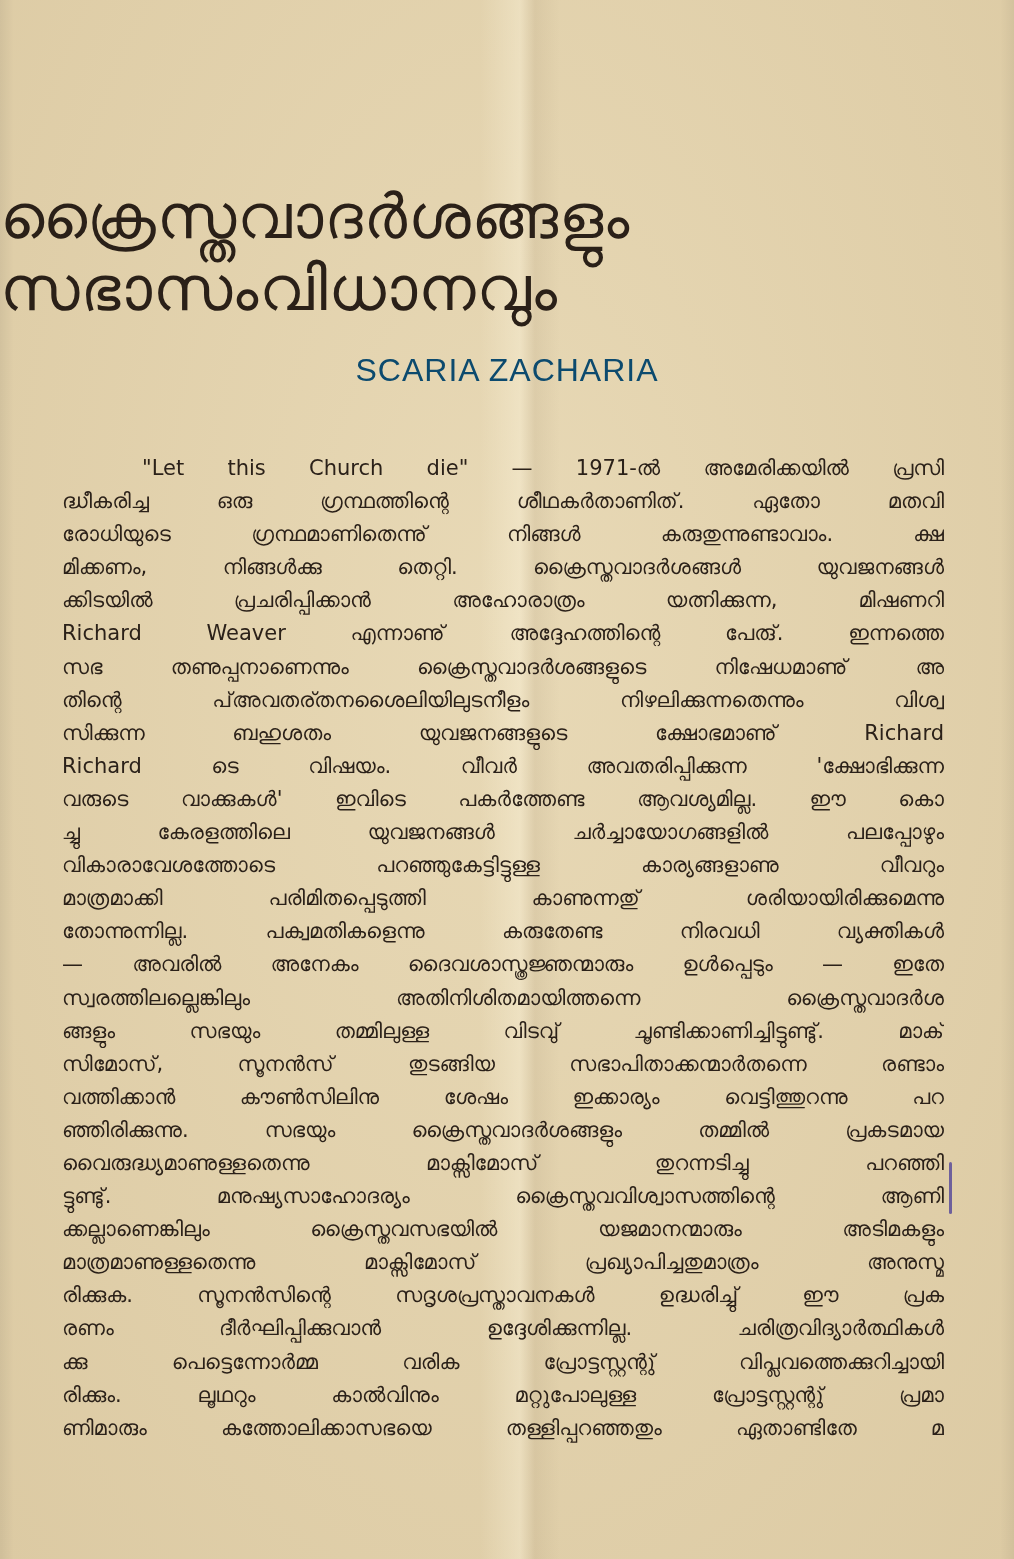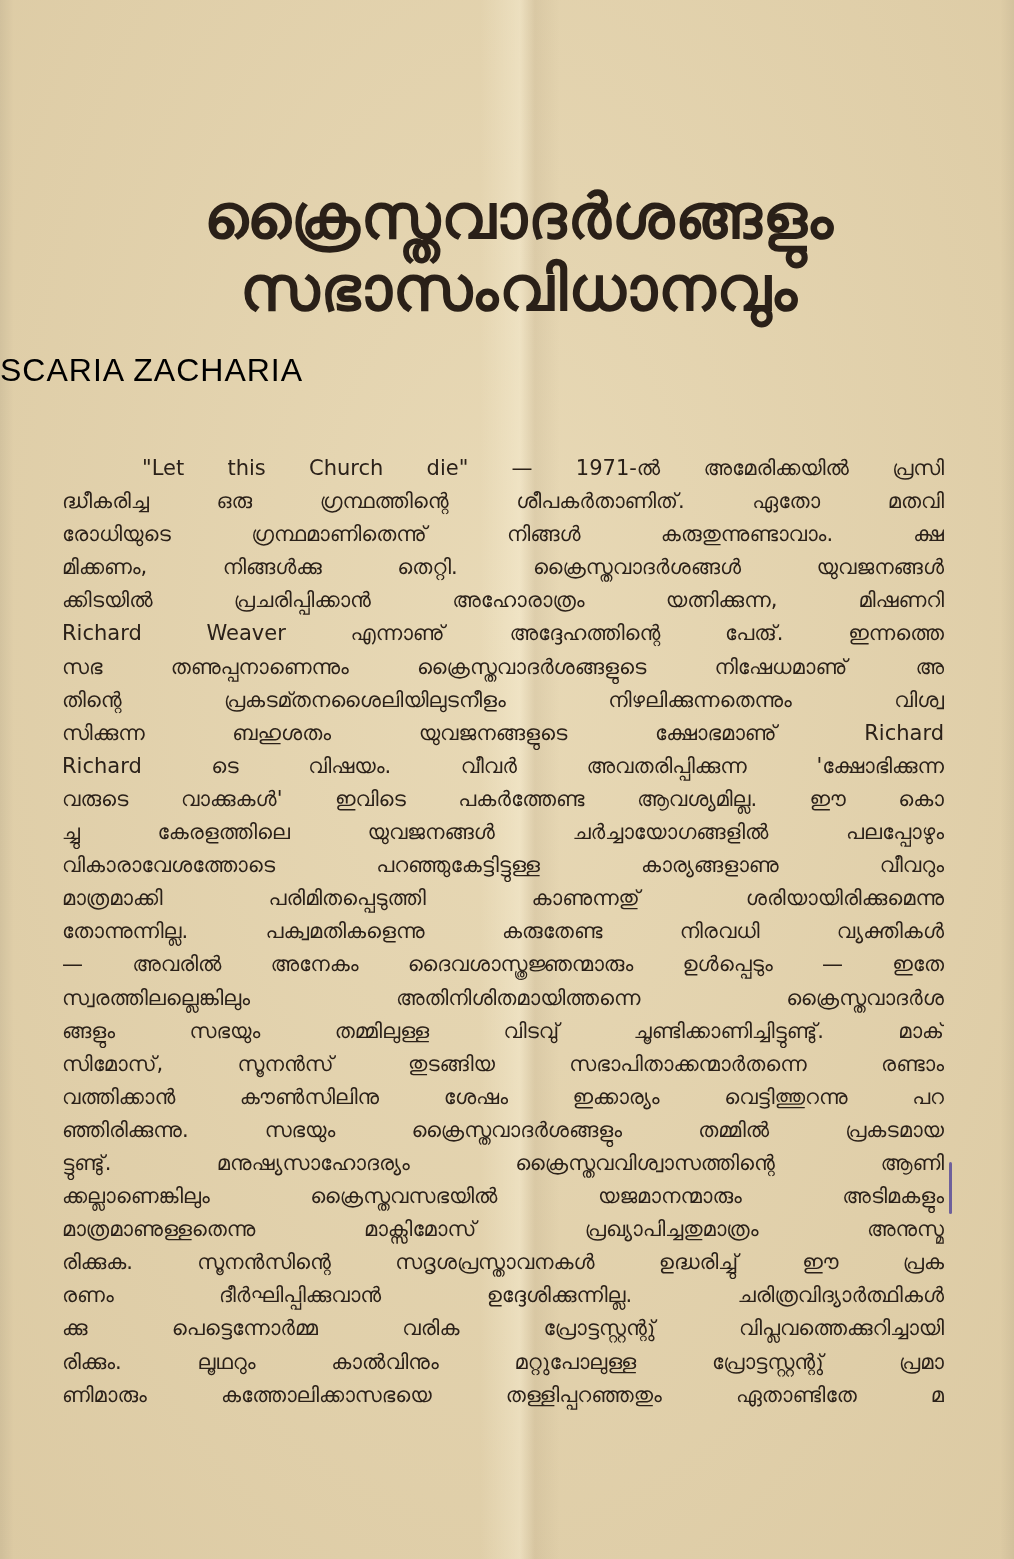--- a/index.html
+++ b/index.html
@@ -17,37 +17,35 @@
       color: #2b2119;
     }
     .page {
       position: absolute;
       left: 0; top: 0;
       width: 1014px; height: 1559px;
     }
     .title {
       position: absolute;
       left: 0; right: 0;
-      text-align: center;
       font-family: "DejaVu Sans", sans-serif;
-      font-weight: bold;
+      font-weight: normal;
       color: #2a2018;
       letter-spacing: 1px;
-      padding-left: 24px;
     }
     .title.line1 { top: 180px; font-size: 62px; }
     .title.line2 { top: 252px; font-size: 62px; }
     .byline {
       position: absolute;
       top: 352px; left: 0; right: 0;
-      text-align: left;
+      text-align: center;
       font-family: "Liberation Sans", sans-serif;
       font-size: 32px;
       letter-spacing: 1px;
-      color: #000000;
+      color: #0c4a6e;
     }
     .body {
       position: absolute;
       left: 62px;
       top: 452px;
       width: 882px;
     }
     .line {
       height: 33.1px;
       line-height: 33px;
@@ -74,40 +72,41 @@
 </head>
 <body>
 
 <div class="page">
   <div class="title line1">ക്രൈസ്തവാദർശങ്ങളും</div>
   <div class="title line2">സഭാസംവിധാനവും</div>
   <div class="byline">SCARIA ZACHARIA</div>
 
   <div class="body">
     <div class="line first">"Let this Church die" — 1971-ൽ അമേരിക്കയിൽ പ്രസി</div>
-    <div class="line">ദ്ധീകരിച്ച ഒരു ഗ്രന്ഥത്തിന്റെ ശീപകർതാണിത്. ഏതോ മതവി</div>
+    <div class="line">ദ്ധീകരിച്ച ഒരു ഗ്രന്ഥത്തിന്റെ ശീഥകർതാണിത്. ഏതോ മതവി</div>
     <div class="line">രോധിയുടെ ഗ്രന്ഥമാണിതെന്നു് നിങ്ങൾ കരുതുന്നുണ്ടാവാം. ക്ഷ</div>
     <div class="line">മിക്കണം, നിങ്ങൾക്കു തെറ്റി. ക്രൈസ്തവാദർശങ്ങൾ യുവജനങ്ങൾ</div>
     <div class="line">ക്കിടയിൽ പ്രചരിപ്പിക്കാൻ അഹോരാത്രം യത്നിക്കുന്ന, മിഷണറി</div>
     <div class="line">Richard Weaver എന്നാണു് അദ്ദേഹത്തിന്റെ പേരു്. ഇന്നത്തെ</div>
     <div class="line">സഭ തണുപ്പനാണെന്നും ക്രൈസ്തവാദർശങ്ങളുടെ നിഷേധമാണു് അ</div>
-    <div class="line">തിന്റെ പ്രകടമ്തനശൈലിയിലുടനീളം നിഴലിക്കുന്നതെന്നും വിശ്വ</div>
+    <div class="line">തിന്റെ പ്അവതര്തനശൈലിയിലുടനീളം നിഴലിക്കുന്നതെന്നും വിശ്വ</div>
     <div class="line">സിക്കുന്ന ബഹുശതം യുവജനങ്ങളുടെ ക്ഷോഭമാണു് Richard</div>
     <div class="line">Richard ടെ വിഷയം. വീവർ അവതരിപ്പിക്കുന്ന 'ക്ഷോഭിക്കുന്ന</div>
     <div class="line">വരുടെ വാക്കുകൾ' ഇവിടെ പകർത്തേണ്ട ആവശ്യമില്ല. ഈ കൊ</div>
     <div class="line">ച്ചു കേരളത്തിലെ യുവജനങ്ങൾ ചർച്ചായോഗങ്ങളിൽ പലപ്പോഴും</div>
     <div class="line">വികാരാവേശത്തോടെ പറഞ്ഞുകേട്ടിട്ടുള്ള കാര്യങ്ങളാണു വീവറും</div>
     <div class="line">മാത്രമാക്കി പരിമിതപ്പെടുത്തി കാണുന്നതു് ശരിയായിരിക്കുമെന്നു</div>
     <div class="line">തോന്നുന്നില്ല. പക്വമതികളെന്നു കരുതേണ്ട നിരവധി വ്യക്തികൾ</div>
     <div class="line">— അവരിൽ അനേകം ദൈവശാസ്ത്രജ്ഞന്മാരും ഉൾപ്പെടും — ഇതേ</div>
     <div class="line">സ്വരത്തിലല്ലെങ്കിലും അതിനിശിതമായിത്തന്നെ ക്രൈസ്തവാദർശ</div>
     <div class="line">ങ്ങളും സഭയും തമ്മിലുള്ള വിടവു് ചൂണ്ടിക്കാണിച്ചിട്ടുണ്ടു്. മാക്</div>
     <div class="line">സിമോസ്, സൂനൻസ് തുടങ്ങിയ സഭാപിതാക്കന്മാർതന്നെ രണ്ടാം</div>
     <div class="line">വത്തിക്കാൻ കൗൺസിലിനു ശേഷം ഇക്കാര്യം വെട്ടിത്തുറന്നു പറ</div>
     <div class="line">ഞ്ഞിരിക്കുന്നു. സഭയും ക്രൈസ്തവാദർശങ്ങളും തമ്മിൽ പ്രകടമായ</div>
+    <div class="line">വൈരുദ്ധ്യമാണുള്ളതെന്നു മാക്സിമോസ് തുറന്നടിച്ചു പറഞ്ഞി</div>
     <div class="line">ട്ടുണ്ടു്. മനുഷ്യസാഹോദര്യം ക്രൈസ്തവവിശ്വാസത്തിന്റെ ആണി</div>
     <div class="line">ക്കല്ലാണെങ്കിലും ക്രൈസ്തവസഭയിൽ യജമാനന്മാരും അടിമകളും</div>
     <div class="line">മാത്രമാണുള്ളതെന്നു മാക്സിമോസ് പ്രഖ്യാപിച്ചതുമാത്രം അനുസ്മ</div>
     <div class="line">രിക്കുക. സൂനൻസിന്റെ സദൃശപ്രസ്താവനകൾ ഉദ്ധരിച്ചു് ഈ പ്രക</div>
     <div class="line">രണം ദീർഘിപ്പിക്കുവാൻ ഉദ്ദേശിക്കുന്നില്ല. ചരിത്രവിദ്യാർത്ഥികൾ</div>
     <div class="line">ക്കു പെട്ടെന്നോർമ്മ വരിക പ്രോട്ടസ്റ്റന്റു് വിപ്ലവത്തെക്കുറിച്ചായി</div>
     <div class="line">രിക്കും. ലൂഥറും കാൽവിനും മറ്റുപോലുള്ള പ്രോട്ടസ്റ്റന്റു് പ്രമാ</div>
     <div class="line last">ണിമാരും കത്തോലിക്കാസഭയെ തള്ളിപ്പറഞ്ഞതും ഏതാണ്ടിതേ മ</div>
   </div>
 

